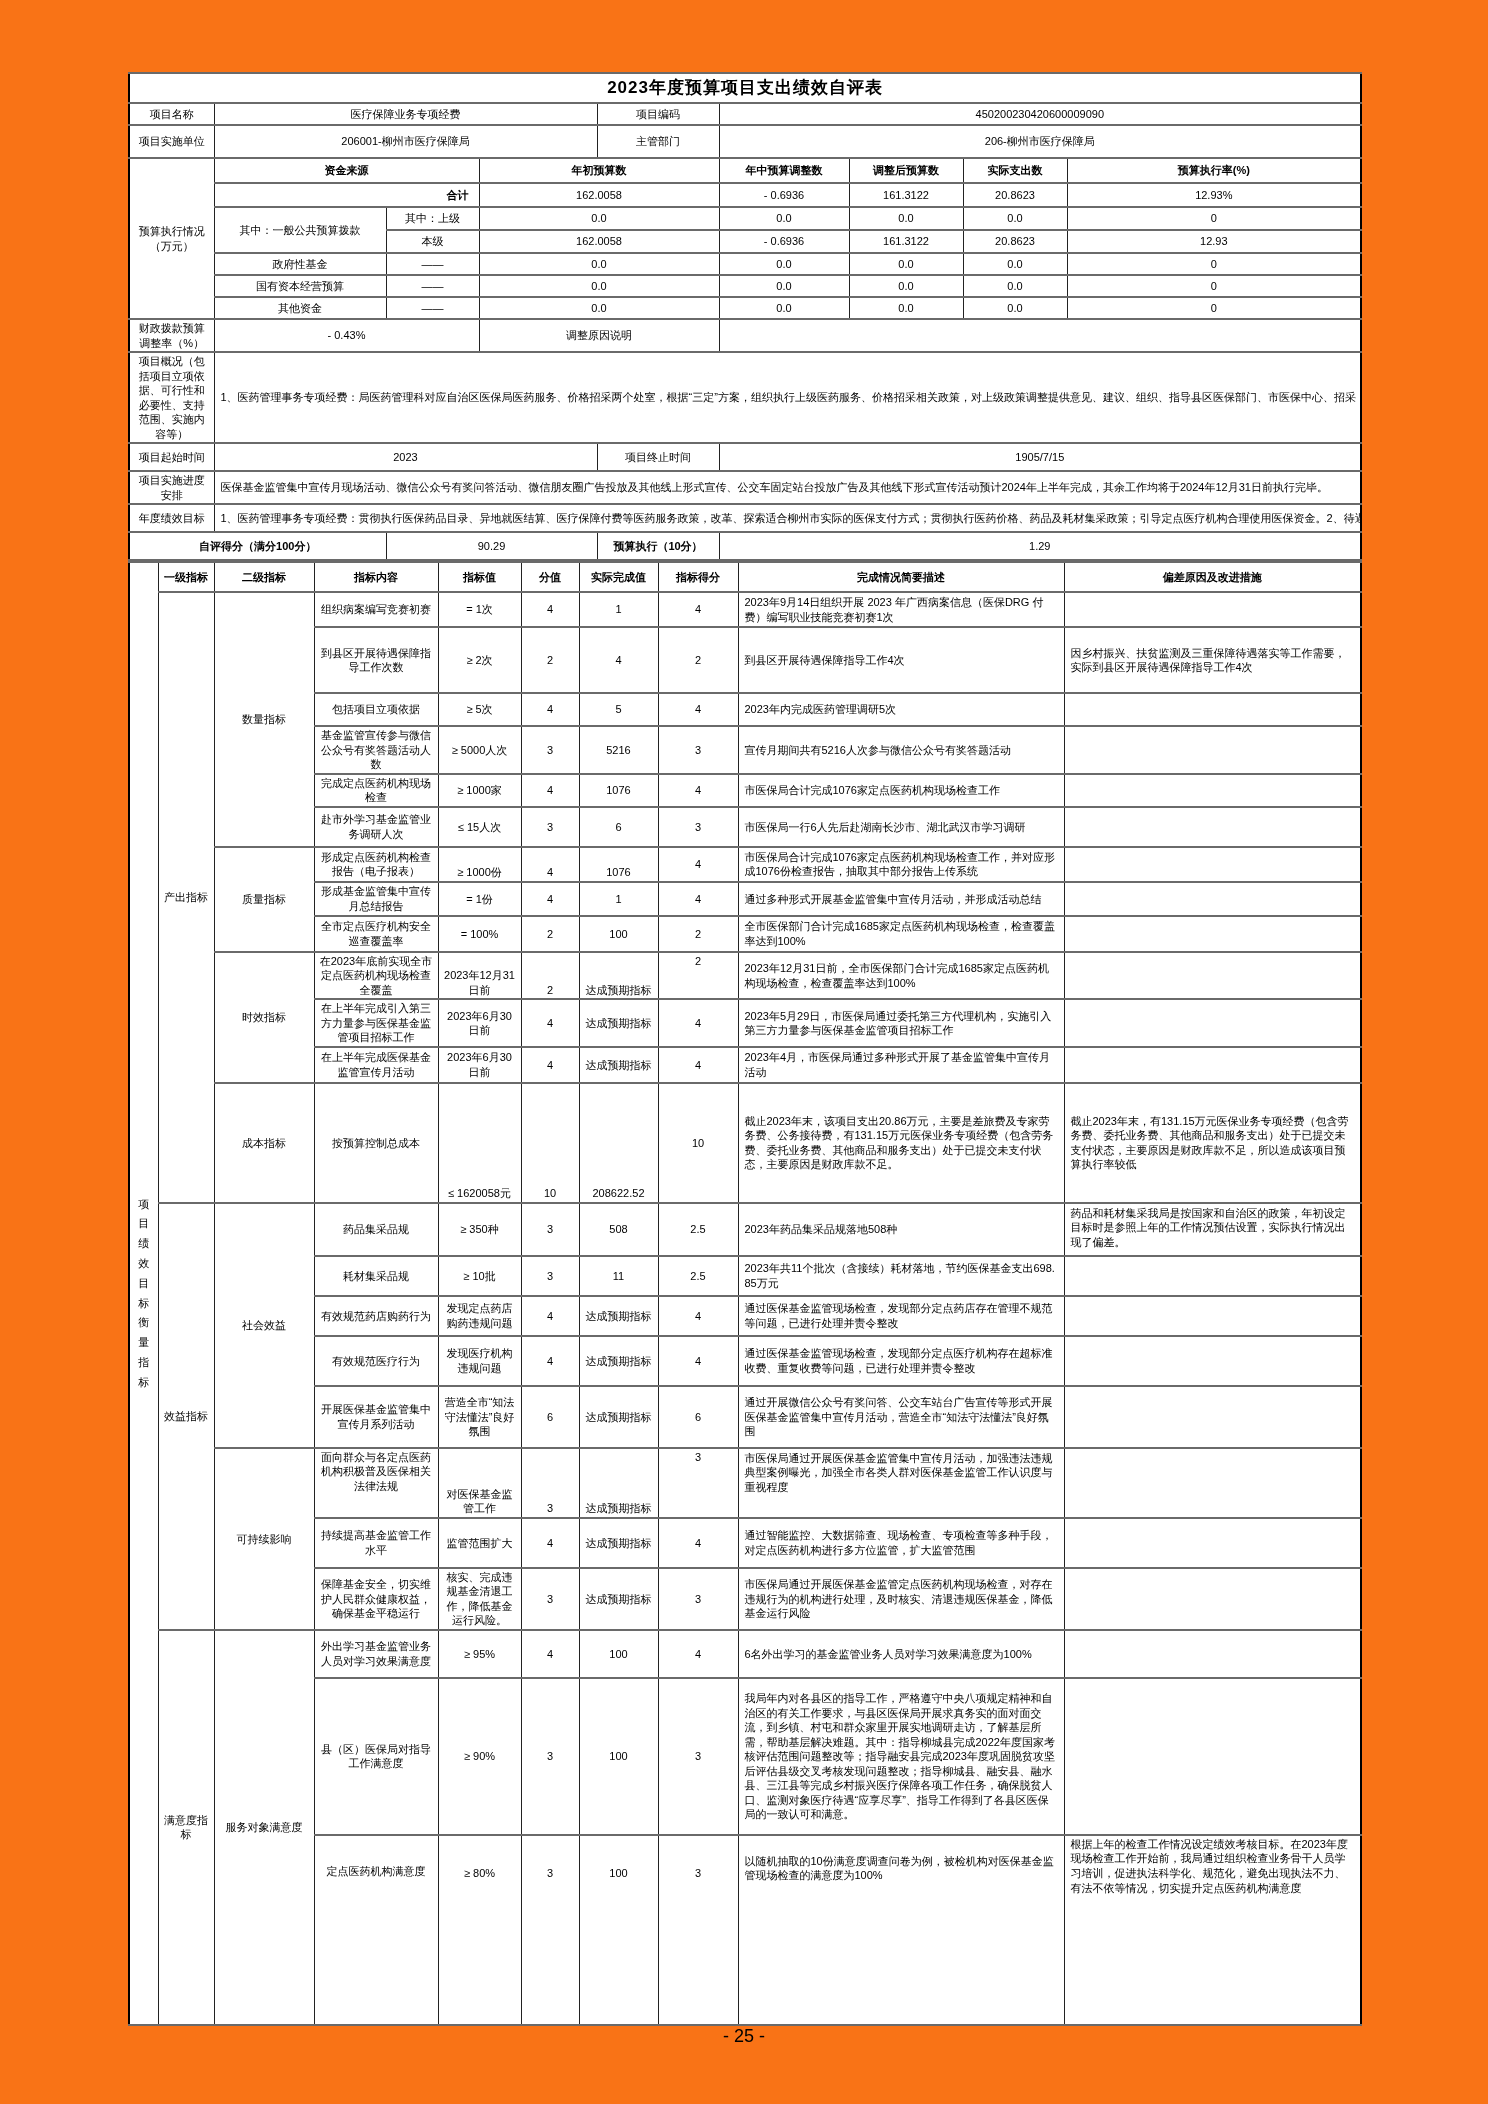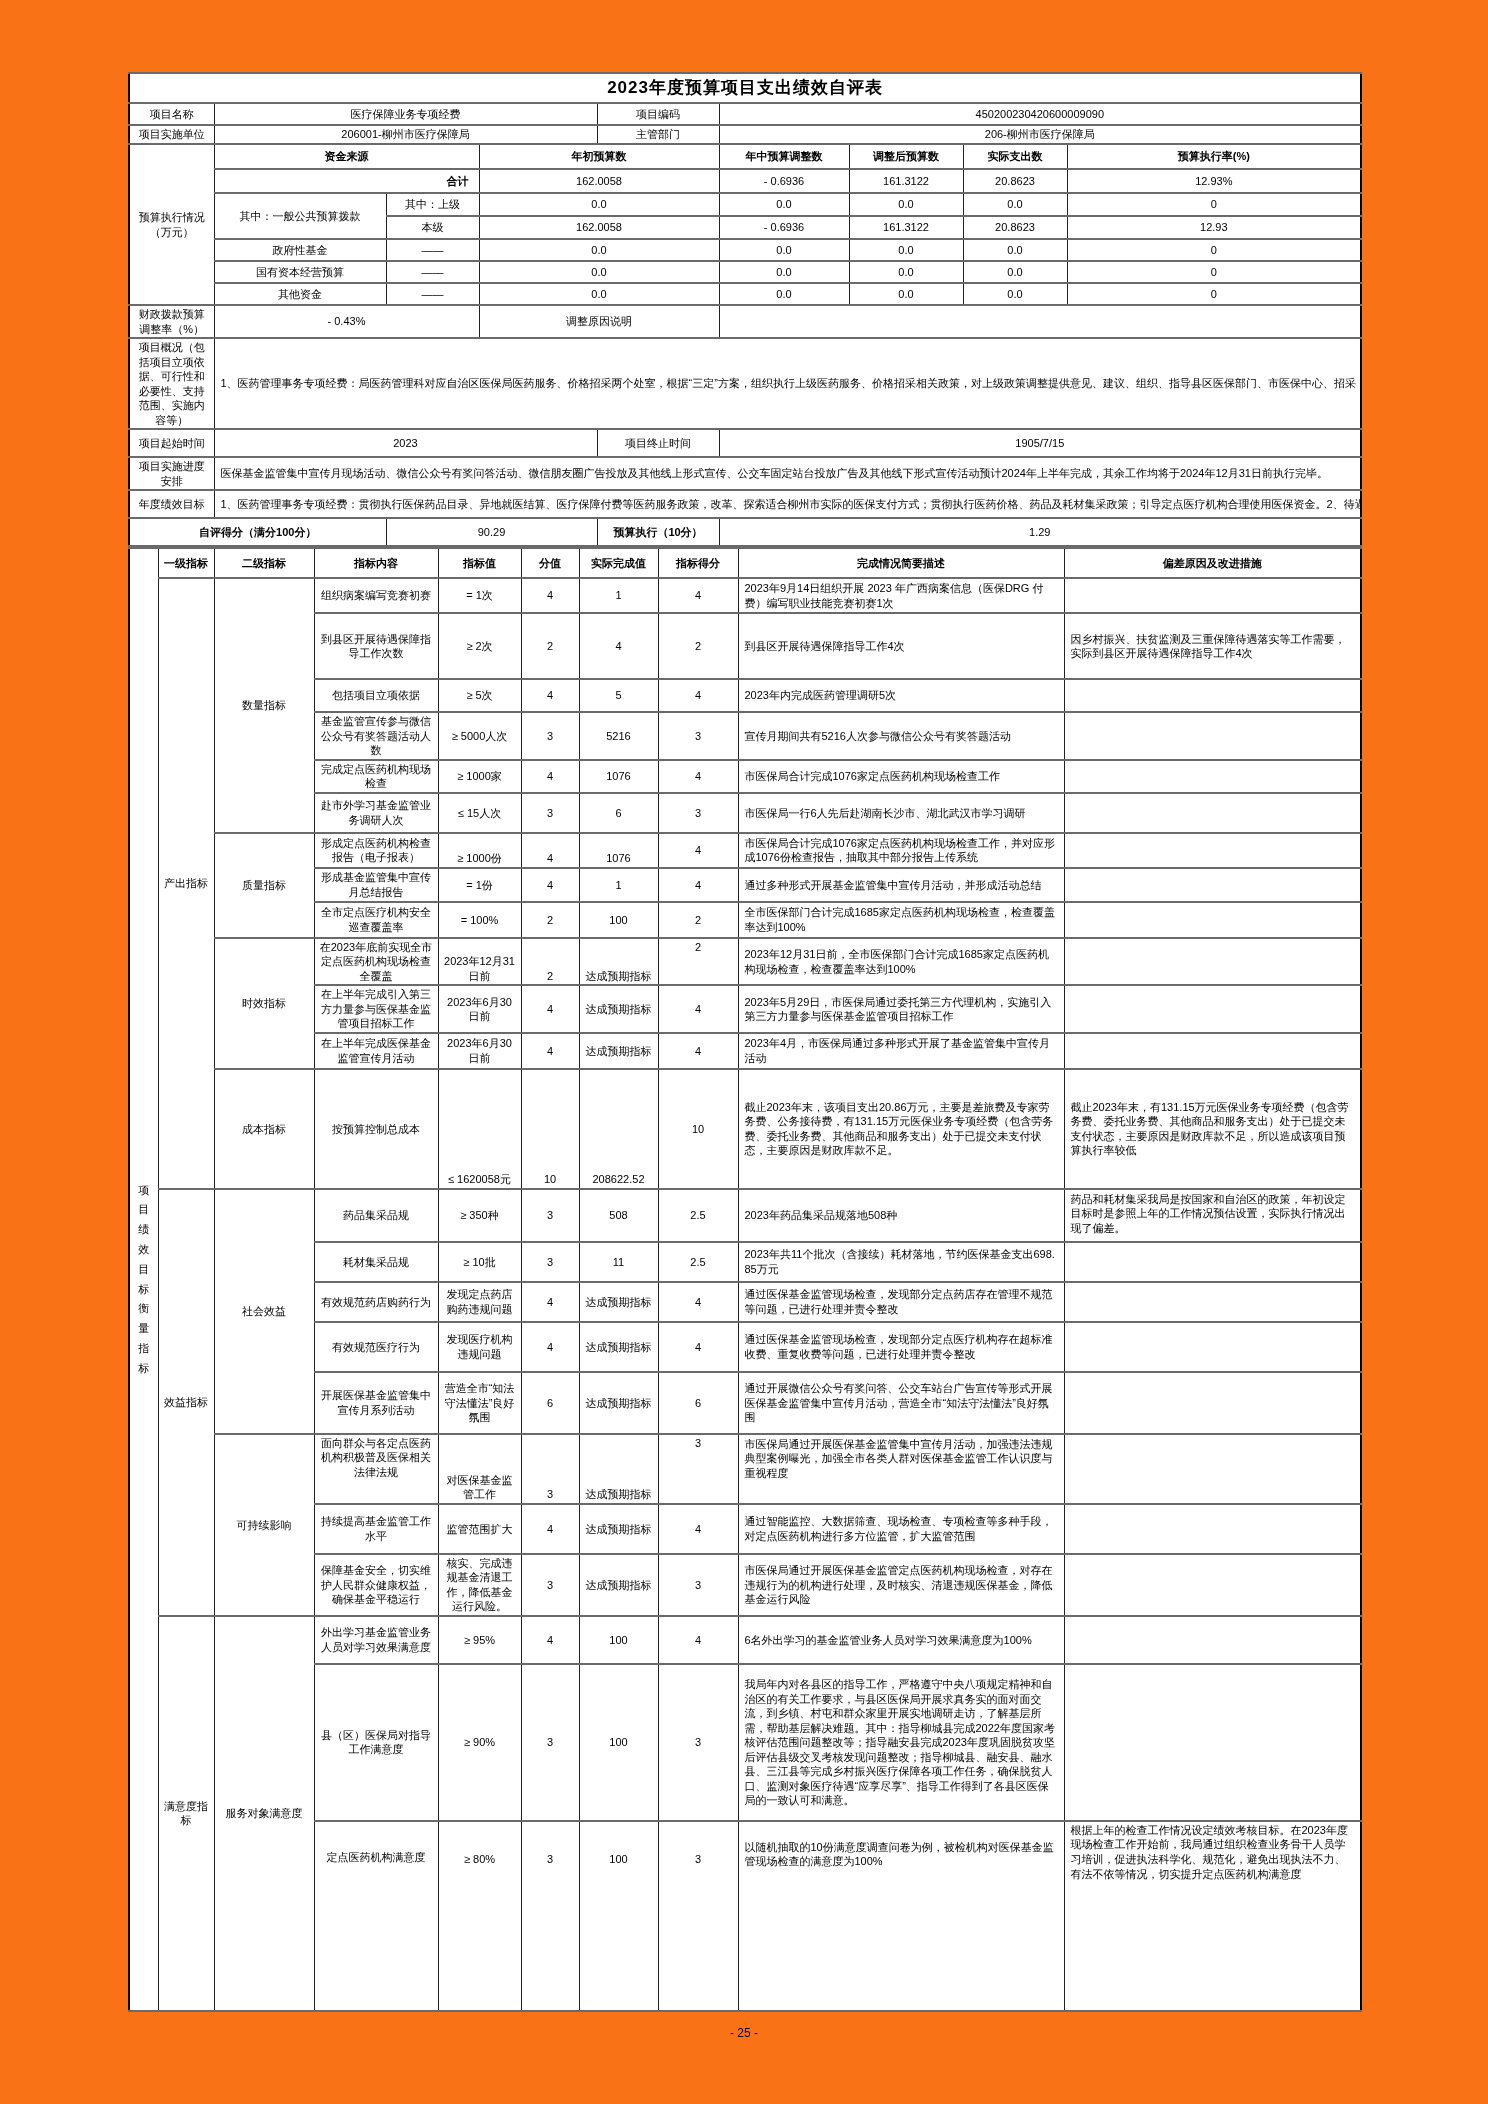--- a/index.html
+++ b/index.html
@@ -12,21 +12,21 @@
      overflow:hidden;word-break:break-all;}
   .title-cell{font-size:17px;font-weight:bold;letter-spacing:1px;}
   .b{font-weight:bold;}
   .tl{text-align:center;}
   .tr{text-align:right;padding-right:10px;}
   .vb{vertical-align:bottom;}
   .vt{vertical-align:top;}
   .clip{white-space:nowrap;overflow:hidden;text-align:left;padding-left:6px;}
   .side{padding:2px 4px;line-height:1.8;font-size:11px;}
   .desc{text-align:left;padding:2px 6px;}
-  .pagenum{position:absolute;left:0;width:100%;top:2026px;text-align:center;font-size:12px;}
+  .pagenum{position:absolute;left:0;width:100%;top:2026px;text-align:center;font-size:18px;}
 </style>
 </head>
 <body>
 
 <div class="page">
   <div class="sheet">
 
     <table>
       <colgroup>
         <col style="width:85px">
@@ -42,21 +42,21 @@
       <tbody>
         <tr style="height:30px">
           <td colspan="9" class="title-cell">2023年度预算项目支出绩效自评表</td>
         </tr>
         <tr style="height:22px">
           <td>项目名称</td>
           <td colspan="3">医疗保障业务专项经费</td>
           <td>项目编码</td>
           <td colspan="4">450200230420600009090</td>
         </tr>
-        <tr style="height:19px">
+        <tr style="height:33px">
           <td>项目实施单位</td>
           <td colspan="3">206001-柳州市医疗保障局</td>
           <td>主管部门</td>
           <td colspan="4">206-柳州市医疗保障局</td>
         </tr>
         <tr style="height:25px">
           <td rowspan="7">预算执行情况（万元）</td>
           <td colspan="2" class="b">资金来源</td>
           <td colspan="2" class="b">年初预算数</td>
           <td class="b">年中预算调整数</td>

